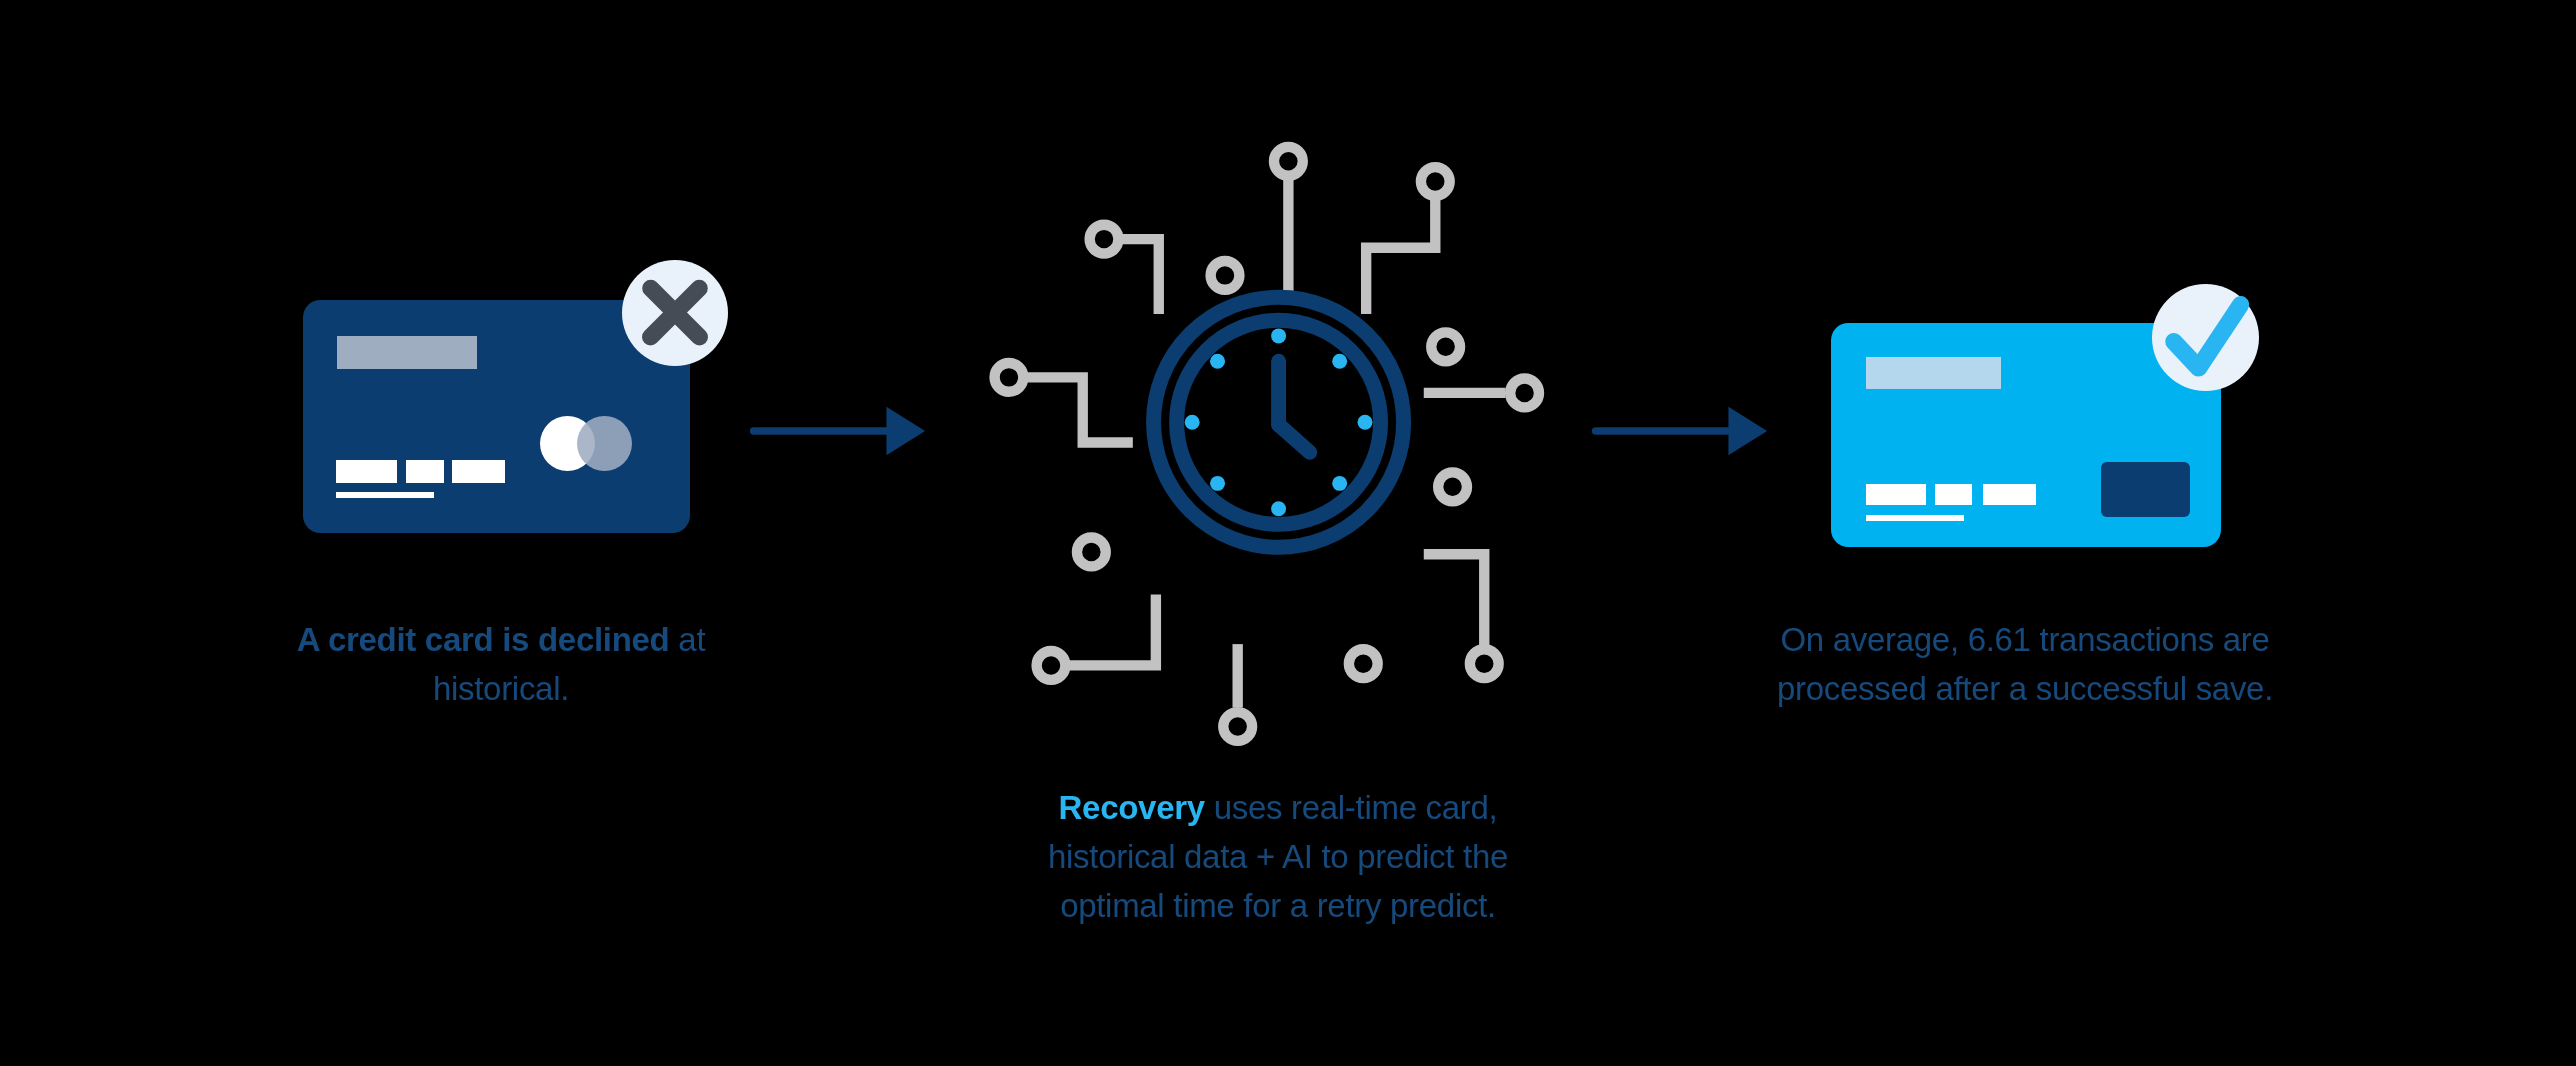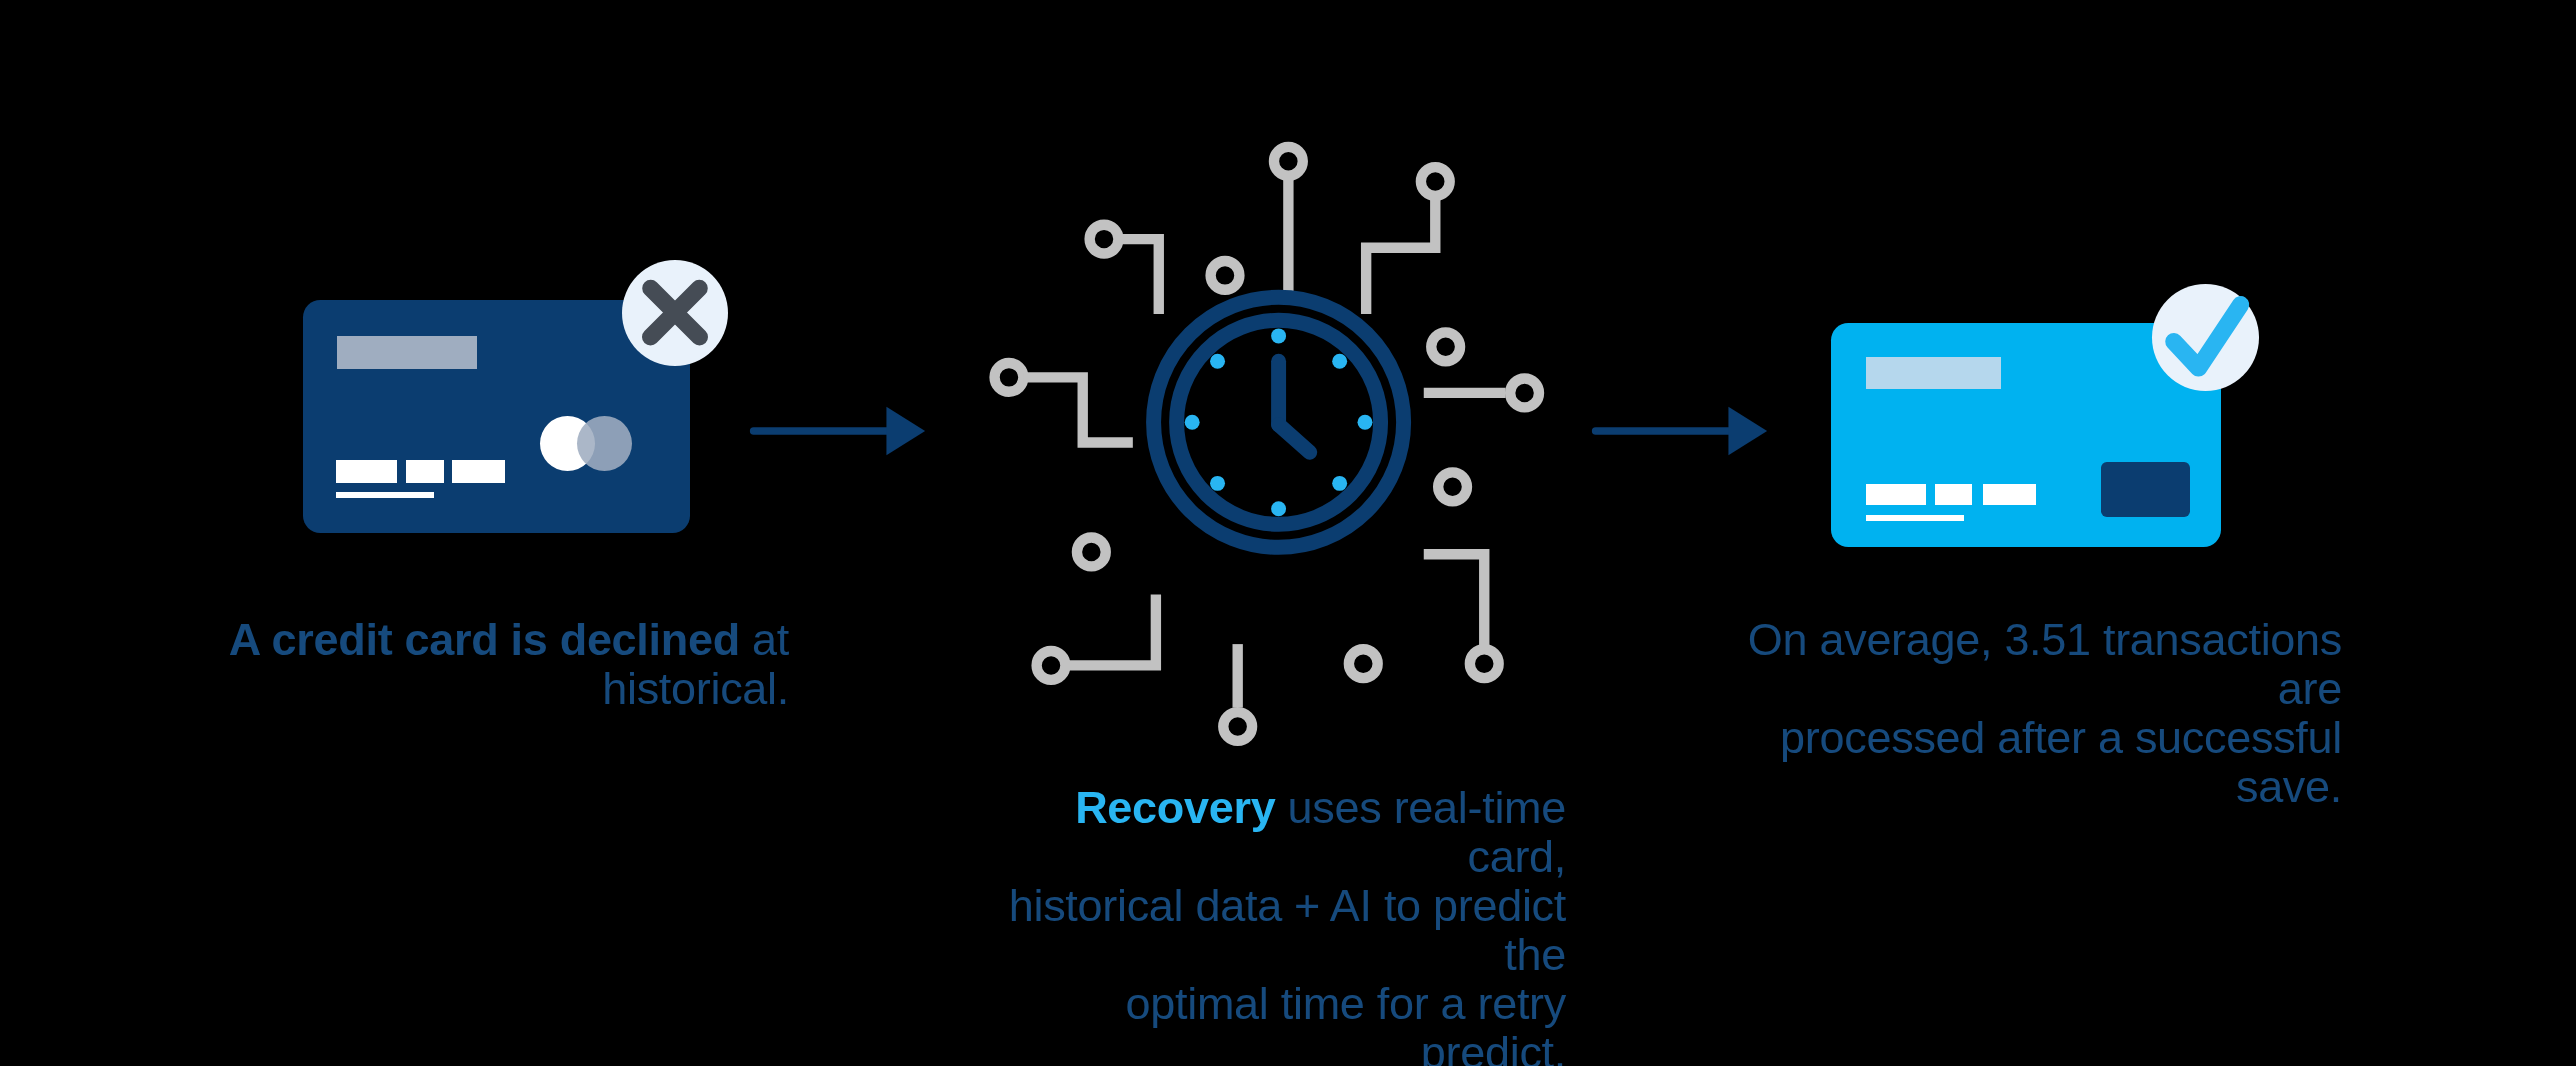--- a/index.html
+++ b/index.html
@@ -63,22 +63,22 @@
 
   
   .circuit-clock{position:absolute;left:980px;top:121px;width:611px;height:651px;}
   .tr{fill:none;stroke:var(--gray-circuit);stroke-width:18;}
   .node{fill:none;stroke:var(--gray-circuit);stroke-width:18;}
   .clock-ring{fill:none;stroke:var(--navy);stroke-width:26;}
   .hand{fill:none;stroke:var(--navy);stroke-width:26;stroke-linecap:round;stroke-linejoin:round;}
   .dot{fill:var(--cyan-bright);}
 
   
-  .caption{position:absolute;text-align:right;color:var(--text-navy);
-           font-size:45px;line-height:49px;letter-spacing:-0.3px;}
+  .caption{position:absolute;text-align:center;color:var(--text-navy);
+           font-size:33px;line-height:49px;letter-spacing:-0.3px;}
   .caption .line{display:block;}
   .b{font-weight:700;}
   .hl{font-weight:700;color:var(--cyan-bright);}
   .caption-declined{left:213px;top:615px;width:576px;}
   .caption-recovery{left:990px;top:783px;width:576px;}
   .caption-success{left:1708px;top:615px;width:634px;}
 </style>
 </head>
 <body>
 
@@ -167,18 +167,18 @@
     <span class="line">historical.</span>
   </p>
 
   <p class="caption caption-recovery">
     <span class="line"><span class="hl">Recovery</span><span> uses real-time card,</span></span>
     <span class="line">historical data + AI to predict the</span>
     <span class="line">optimal time for a retry predict.</span>
   </p>
 
   <p class="caption caption-success">
-    <span class="line">On average, 3.51 transactions are</span>
+    <span class="line">On average, 6.61 transactions are</span>
     <span class="line">processed after a successful save.</span>
   </p>
 
 </div>
 
 
 </body></html>

